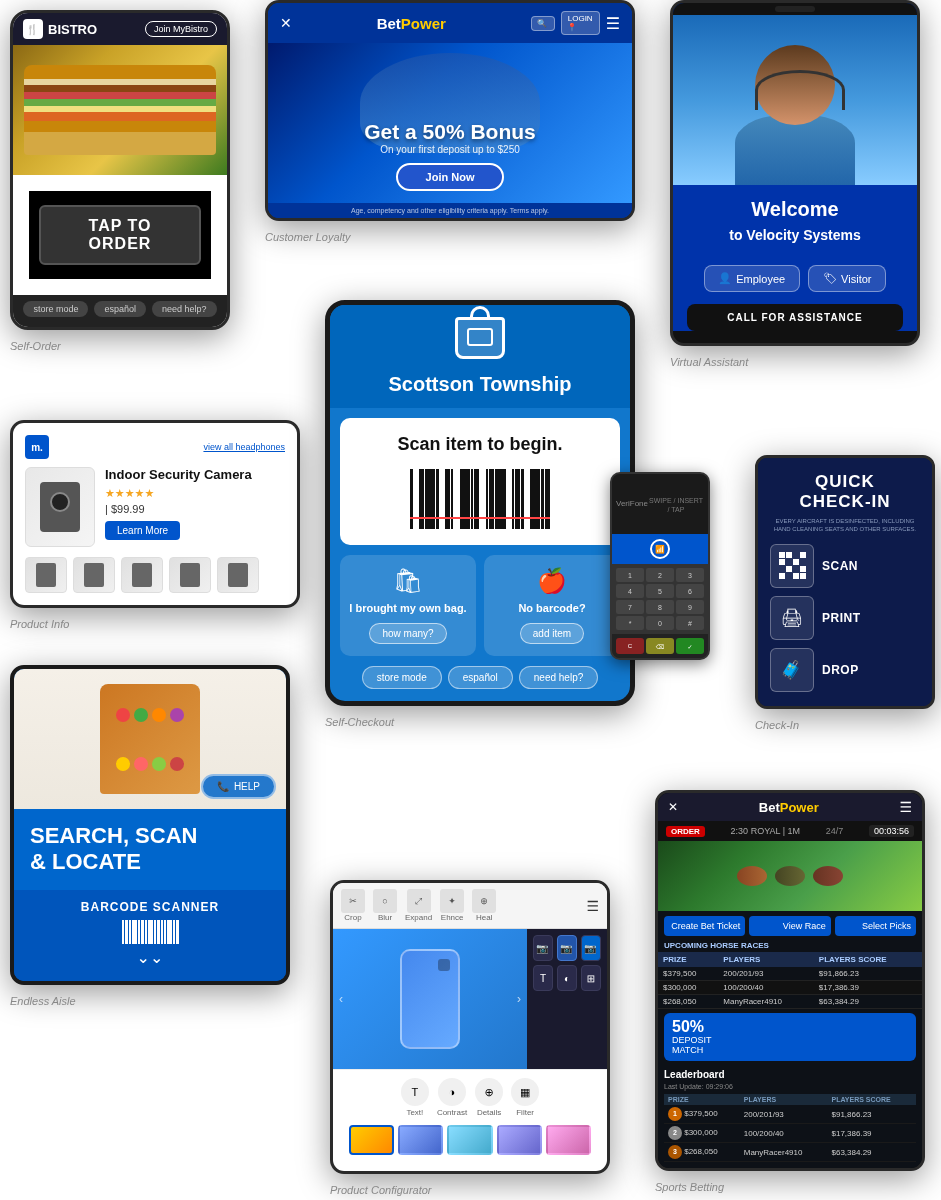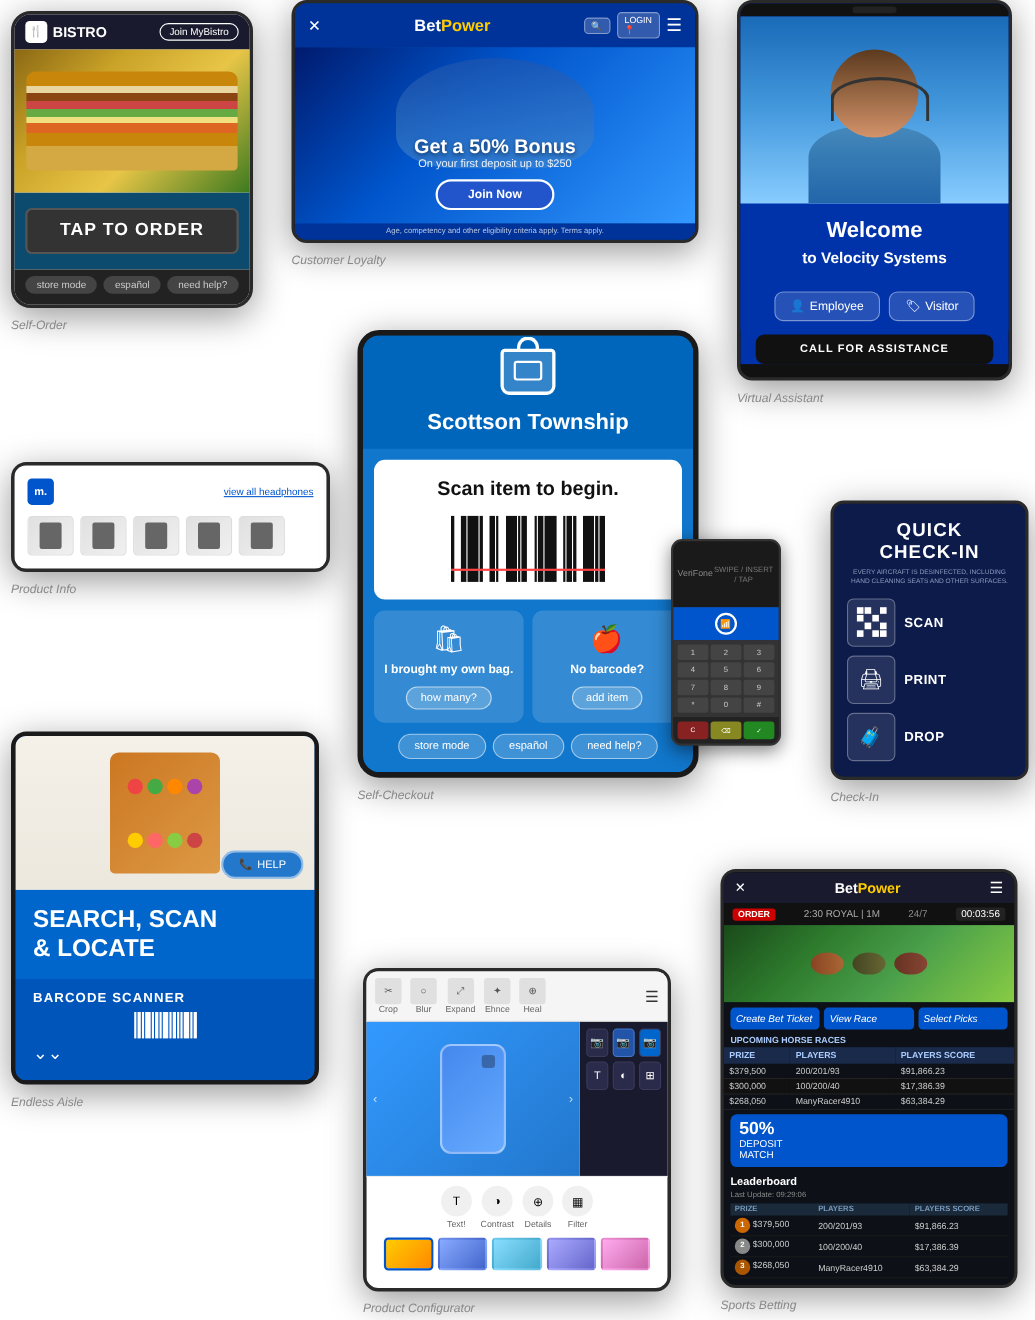--- a/index.html
+++ b/index.html
@@ -104,22 +104,22 @@
         #66aa44 38%, #66aa44 46%,
         #f0e080 46%, #f0e080 52%,
         #dd6622 52%, #dd6622 62%,
         #c8860a 62%, #c8860a 75%,
         #d4a843 75%, #d4a843 100%
       );
       border-radius: 8px 8px 4px 4px;
       position: relative;
     }
     .bistro-tap-area {
-      background: #0c4a6e;
-      margin: 0;
+      background: #000000;
+      margin: 16px;
       padding: 14px 10px;
       text-align: center;
     }
     .tap-to-order-btn {
       background: #333;
       border: 2px solid #555;
       color: #fff;
       font-size: 16px;
       font-weight: bold;
       letter-spacing: 1px;
@@ -211,21 +211,21 @@
       border-radius: 50% 50% 30% 30%;
       opacity: 0.6;
     }
     .betpower-bonus-text {
       position: relative;
       text-align: center;
       color: #fff;
       z-index: 2;
     }
     .betpower-bonus-title {
-      font-size: 18px;
+      font-size: 21px;
       font-weight: bold;
       text-shadow: 0 2px 4px rgba(0,0,0,0.5);
     }
     .betpower-bonus-sub {
       font-size: 10px;
       opacity: 0.9;
     }
     .betpower-join-btn {
       background: #2255cc;
       border: 2px solid #fff;
@@ -603,21 +603,21 @@
       border: 1.5px solid rgba(255,255,255,0.5);
       color: #fff;
       border-radius: 16px;
       padding: 5px 14px;
       font-size: 10px;
       cursor: pointer;
     }
 
     
     #device-terminal {
-      top: 490px;
+      top: 472px;
       left: 610px;
       width: 100px;
       z-index: 10;
     }
     .terminal-frame {
       background: #2a2a2a;
       border-radius: 10px;
       border: 2px solid #333;
       overflow: hidden;
       box-shadow: 0 4px 16px rgba(0,0,0,0.5);
@@ -840,21 +840,21 @@
       font-size: 12px;
       color: #aaa;
       margin: 12px 0;
       cursor: text;
       border: none;
       width: 100%;
     }
     .aisle-barcode-section {
       background: #0055bb;
       padding: 10px 16px 14px;
-      text-align: left;
+      text-align: center;
     }
     .aisle-barcode-label {
       color: #fff;
       font-size: 12px;
       font-weight: bold;
       letter-spacing: 1px;
       margin-bottom: 6px;
     }
     .aisle-barcode-arrows {
       color: #fff;
@@ -1119,22 +1119,21 @@
     }
     .sports-action-btn {
       flex: 1;
       background: #0055cc;
       color: #fff;
       border: none;
       border-radius: 4px;
       padding: 5px;
       font-size: 9px;
       cursor: pointer;
-      text-align: left;
-      font-style: italic;
+      text-align: right;
     }
     .sports-table {
       width: 100%;
       border-collapse: collapse;
       font-size: 8px;
     }
     .sports-table th {
       background: #1a2a4a;
       color: #aaccff;
       padding: 3px 5px;
@@ -1302,20 +1301,33 @@
 </div>
 
 <div class="device-wrapper" id="device-productinfo">
   <div class="tablet-frame">
     <div class="product-screen">
       <div class="product-logo-row">
         <div class="product-logo-icon">
           <span style="color:#fff;font-size:10px;font-weight:bold;">m.</span>
         </div>
         <span class="product-view-all">view all headphones</span>
+      </div>
+      <div class="product-content">
+        <div class="product-main-img">
+          <div class="camera-shape">
+            <div class="camera-lens"></div>
+          </div>
+        </div>
+        <div class="product-details">
+          <h3>Indoor Security Camera</h3>
+          <div class="product-stars">★★★★★</div>
+          <div class="product-price">| $99.99</div>
+          <button class="learn-more-btn">Learn More</button>
+        </div>
       </div>
       <div class="product-thumbnails">
         <div class="thumb-img">
             <div class="thumb-mini-cam"></div>
           </div>
         <div class="thumb-img">
             <div class="thumb-mini-cam"></div>
           </div>
         <div class="thumb-img">
             <div class="thumb-mini-cam"></div>

